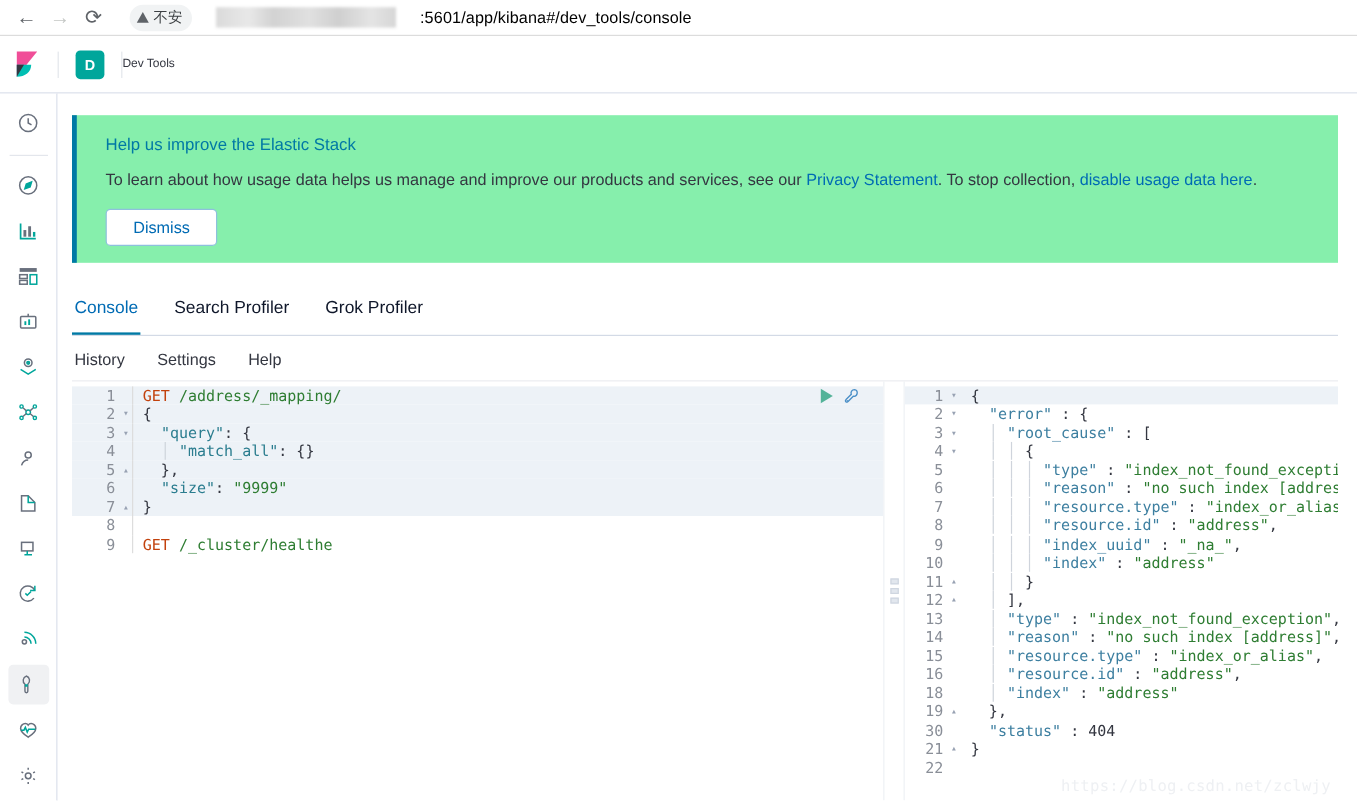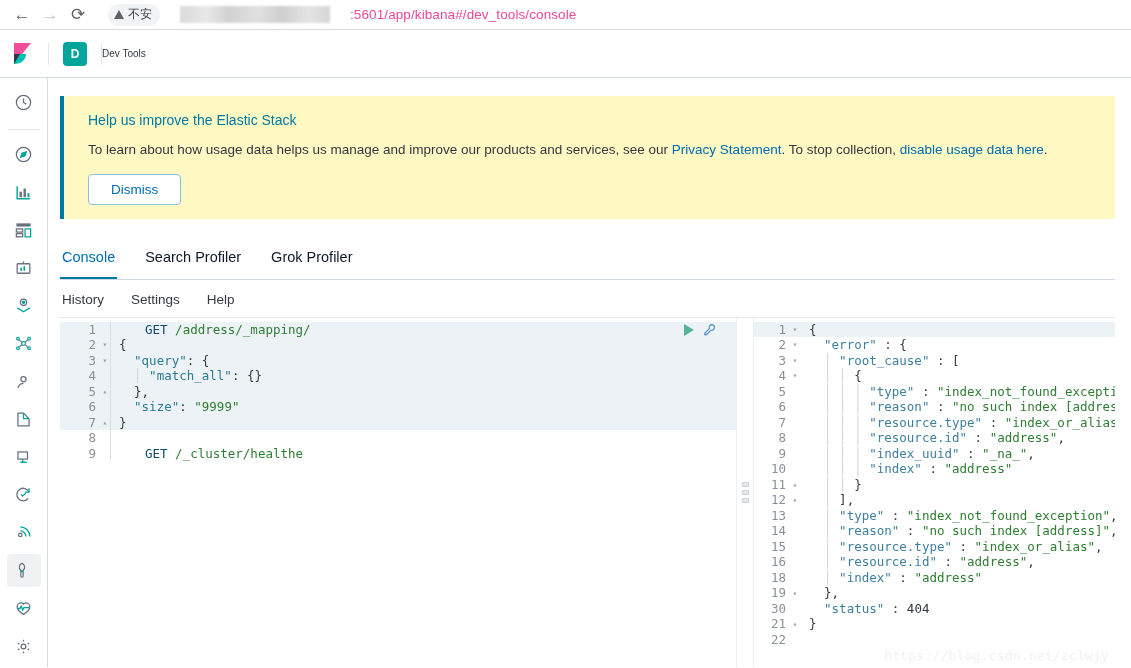--- a/index.html
+++ b/index.html
@@ -43,21 +43,21 @@
     border-bottom: 9px solid #5f6368;
     position: relative;
   }
   .warn-text { font-size: 12px; color: #3c4043; }
   .redact {
     display: inline-block; height: 17px; width: 150px;
     background: linear-gradient(90deg,#dadada 0%,#e8e8e8 18%,#d2d2d2 32%,#e0e0e0 52%,#cfcfcf 68%,#e4e4e4 86%,#d6d6d6 100%);
     filter: blur(1.2px);
     vertical-align: middle;
   }
-  .url-text { font-size: 13.5px; color: #ec4899; letter-spacing: .1px; }
+  .url-text { font-size: 13.5px; color: #000000; letter-spacing: .1px; }
 
   
   .k-header {
     height: 48px;
     display: flex; align-items: center;
     background: #ffffff;
     border-bottom: 1px solid #d3dae6;
     padding-left: 0;
   }
   .logo-cell {
@@ -98,21 +98,21 @@
   .content {
     flex: 1; display: flex; flex-direction: column;
     background: #ffffff;
     padding: 0 16px 0 12px;
     overflow: hidden;
   }
 
   
   .banner {
     margin: 18px 0 0 0;
-    background: #fef9c3;
+    background: #86efac;
     border-left: 4px solid #0079a5;
     padding: 16px 16px 14px 24px;
   }
   .banner-title {
     font-size: 14px; color: #0079a5; font-weight: 400;
     margin-bottom: 12px;
   }
   .banner-body { font-size: 13.5px; color: #343741; line-height: 1.45; }
   .banner-link { color: #006bb4; text-decoration: none; }
   .dismiss-btn {
@@ -191,21 +191,21 @@
     color: #98a2b3; font-size: 8px; text-align: center;
     line-height: 15.5px;
   }
   .bar {
     width: 1px; flex: 0 0 1px;
     background: #ddd; align-self: stretch;
   }
   .res-pane .bar { background: transparent; }
   .code { white-space: pre; padding-left: 8px; color: #343741; }
 
-  .k-method { color: #0c4a6e; margin-left: 26px; }
+  .k-method { color: #c2410c; }
   .k-url    { color: #2e7d32; }
   .k-key    { color: #2b7d8f; }
   .k-str    { color: #2e7d32; }
   .k-num    { color: #343741; }
   .k-punc   { color: #343741; }
   .k-res-key { color: #3d7fa0; }
 
   .guides { color: #cfd4dc; }
 
   .run-icons {

